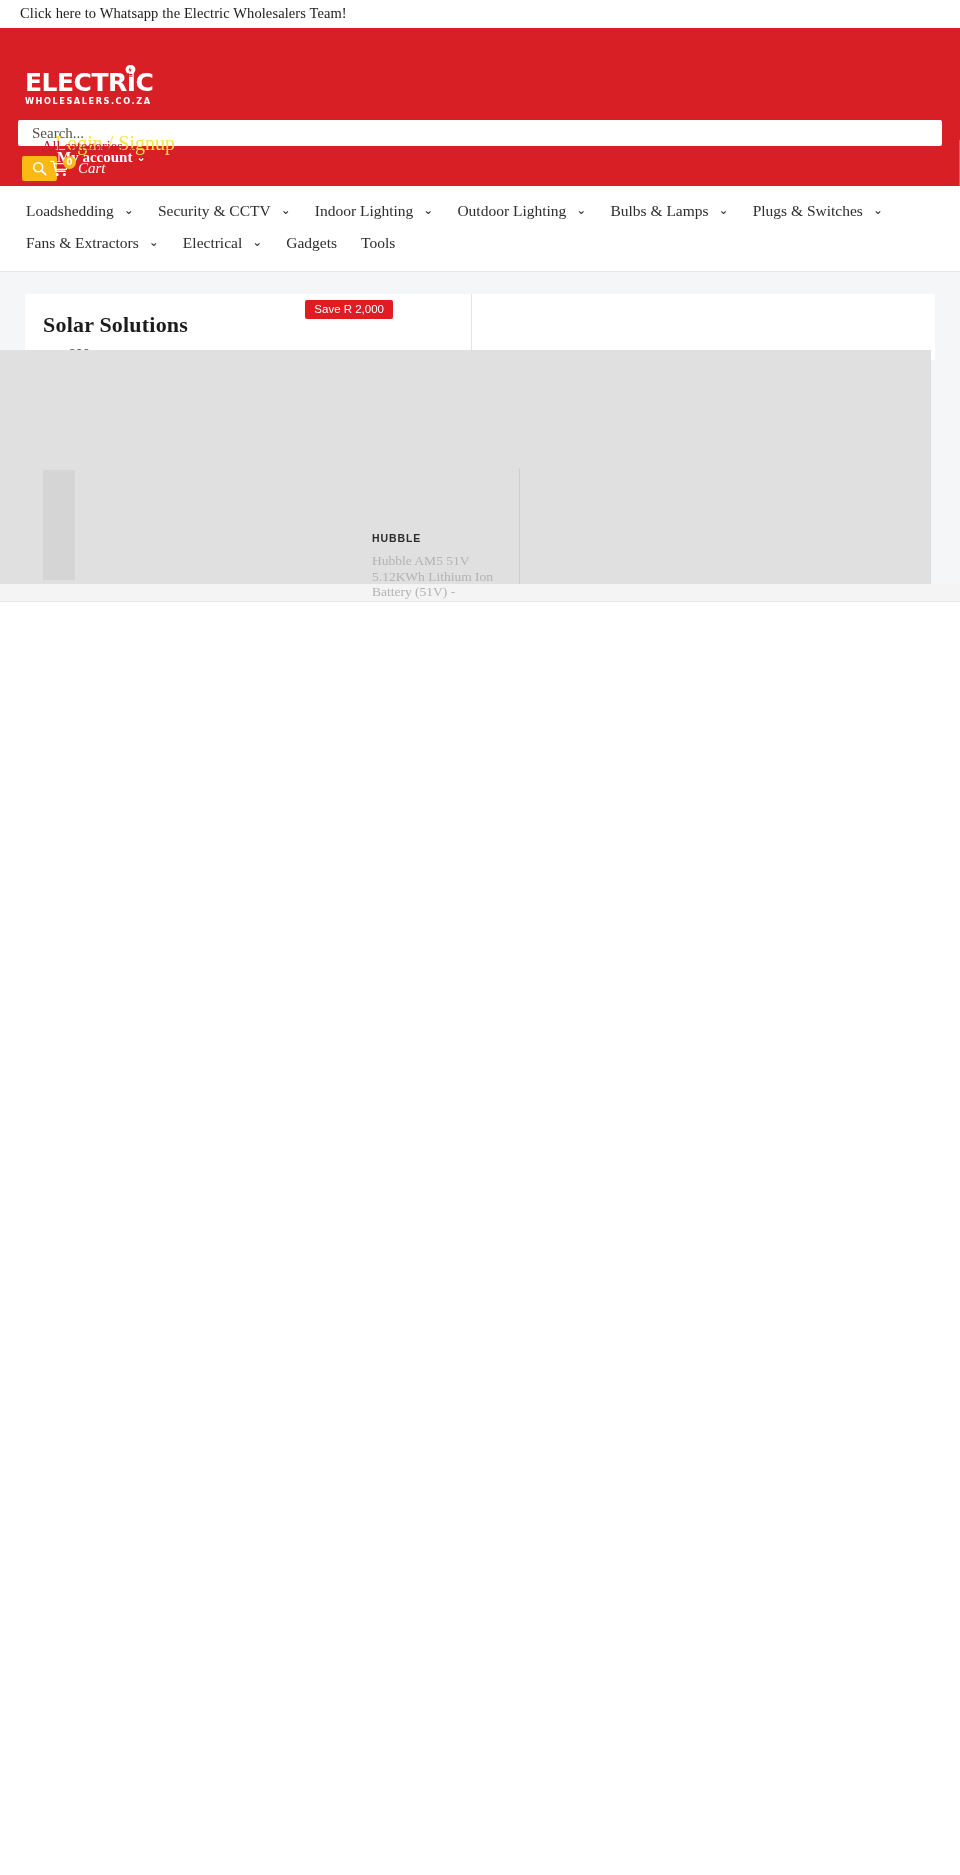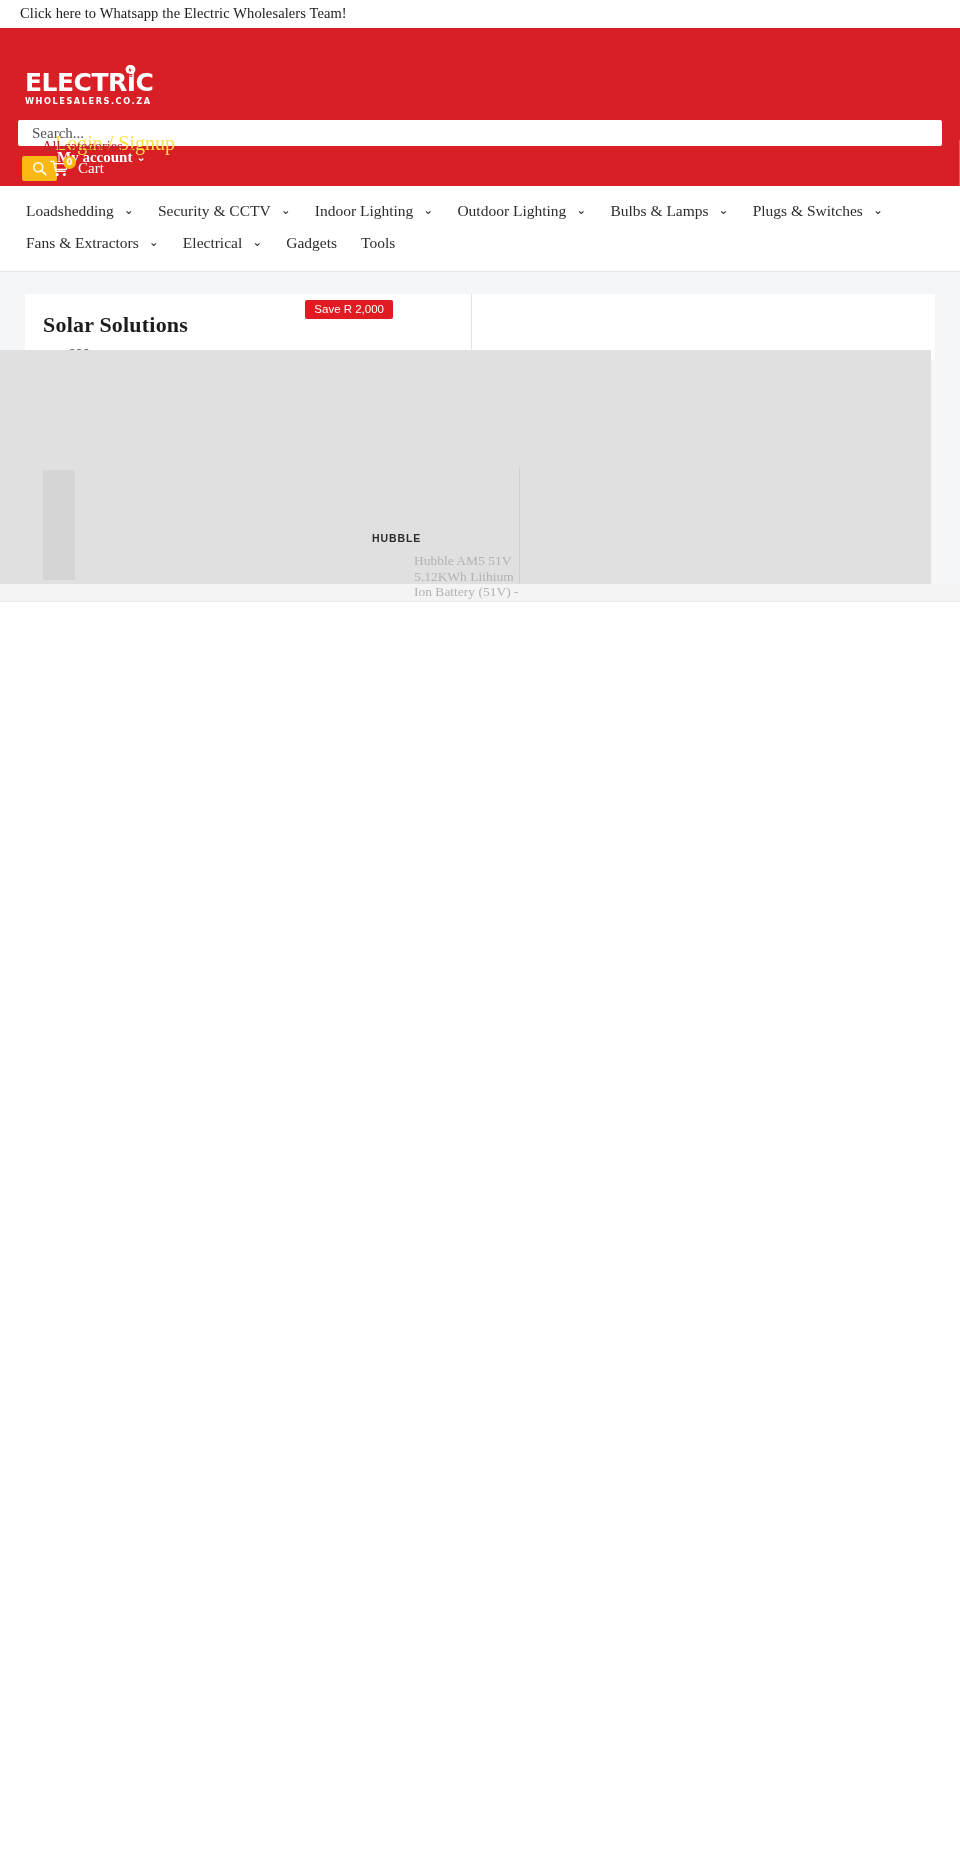--- a/index.html
+++ b/index.html
@@ -159,20 +159,21 @@
     color: #ffffff;
     font-family: "DejaVu Sans", sans-serif;
     font-size: 9px;
     font-weight: 700;
     line-height: 13px;
     text-align: center;
   }
   .cart-label {
     font-size: 15px;
     color: #ffffff;
+    font-style: italic;
   }
   .header-divider {
     position: absolute;
     right: 0; top: 112px;
     width: 1px; height: 46px;
     background: rgba(255,255,255,.28);
   }
 
   
   .nav {
@@ -281,21 +282,20 @@
     font-size: 10.5px;
     font-weight: 700;
     letter-spacing: .9px;
     color: #2b2b2b;
     margin-bottom: 9px;
   }
   .prod-title {
     font-size: 13.5px;
     line-height: 15.5px;
     color: #b3b3b3;
-    margin-left: 42px;
   }
   .footer-strip {
     position: absolute;
     left: 0;
     top: 584px;
     width: 960px;
     height: 18px;
     background: #f4f4f4;
     border-bottom: 1px solid #e8e8e8;
     z-index: 4;

